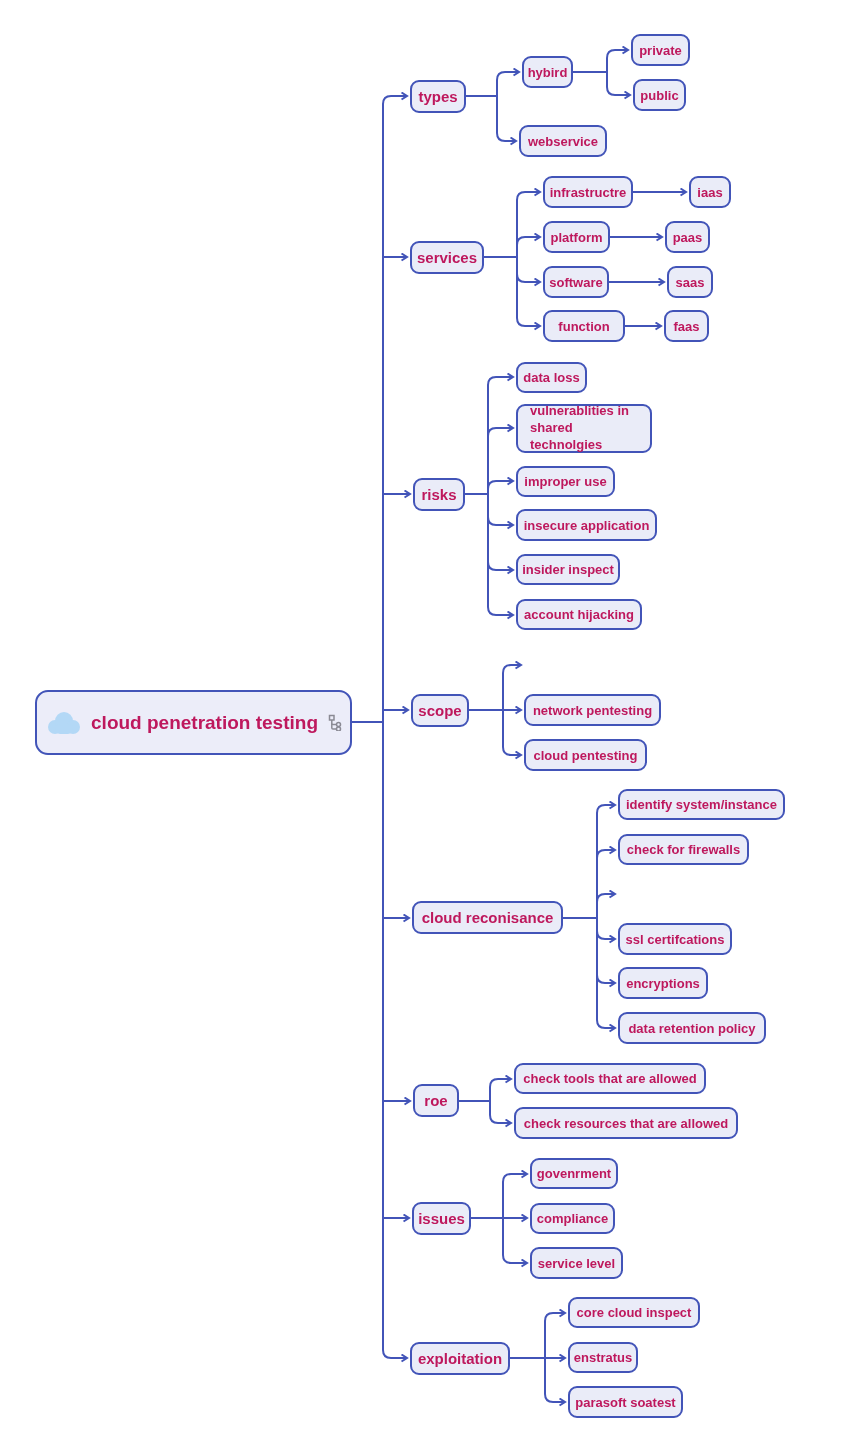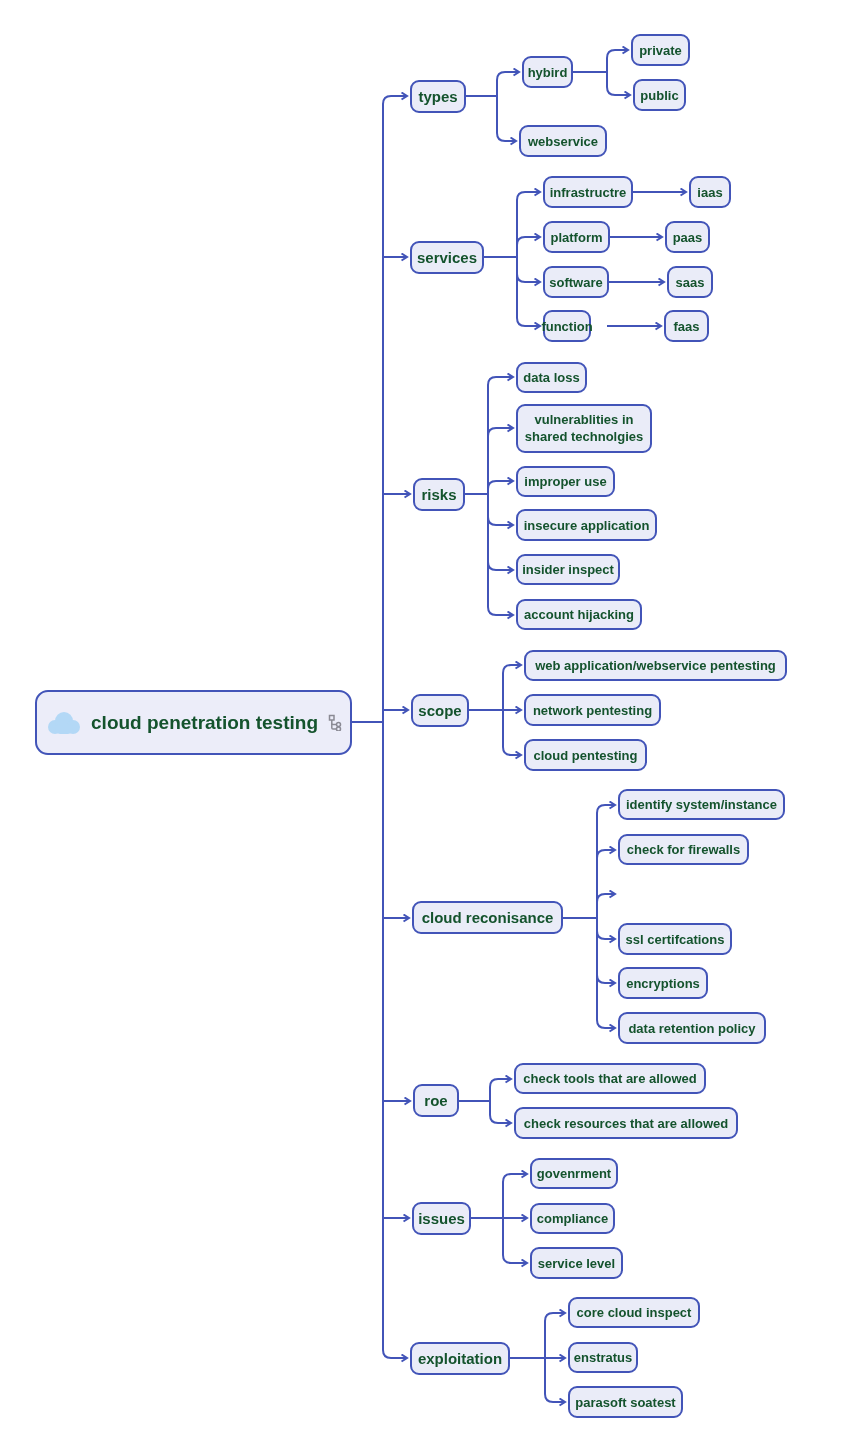--- a/index.html
+++ b/index.html
@@ -6,25 +6,25 @@
   .canvas{
     position:relative;width:868px;height:1452px;background:#ffffff;overflow:hidden;
     font-family:"Liberation Sans",sans-serif;
   }
   .links{position:absolute;left:0;top:0;}
   .links path{fill:none;stroke:#4254b8;stroke-width:2;}
   .node{
     position:absolute;box-sizing:border-box;
     background:#eaecf8;border:2px solid #4254b8;border-radius:9px;
     display:flex;align-items:center;justify-content:center;
-    font-weight:bold;color:#14532d;font-size:13px;white-space:nowrap;
+    font-weight:bold;color:#be185d;font-size:13px;white-space:nowrap;
     cursor:pointer;
   }
   .branch{font-size:15px;}
-  .wrap{white-space:normal;text-align:center;line-height:1.3;padding:0 2px;}
+  .wrap{white-space:normal;text-align:left;line-height:1.3;padding:0 12px;}
   .root-node{
     border-radius:13px;border-width:2.5px;background:#ecedf9;
     font-size:19px;gap:8px;padding:0 12px;
   }
   .root-node .cloud{flex:0 0 auto;}
   .expander{flex:0 0 auto;margin-left:2px;cursor:pointer;}
 </style>
 </head>
 <body>
 
@@ -152,31 +152,30 @@
   <div class="node" style="left:519px;top:125px;width:88px;height:32px">webservice</div>
   <div class="node" style="left:631px;top:34px;width:59px;height:32px">private</div>
   <div class="node" style="left:633px;top:79px;width:53px;height:32px">public</div>
 
   <div class="node" style="left:543px;top:176px;width:90px;height:32px">infrastructre</div>
   <div class="node" style="left:689px;top:176px;width:42px;height:32px">iaas</div>
   <div class="node" style="left:543px;top:221px;width:67px;height:32px">platform</div>
   <div class="node" style="left:665px;top:221px;width:45px;height:32px">paas</div>
   <div class="node" style="left:543px;top:266px;width:66px;height:32px">software</div>
   <div class="node" style="left:667px;top:266px;width:46px;height:32px">saas</div>
-  <div class="node" style="left:543px;top:310px;width:48px;height:32px">function</div>
+  <div class="node" style="left:543px;top:310px;width:82px;height:32px">function</div>
   <div class="node" style="left:664px;top:310px;width:45px;height:32px">faas</div>
 
   <div class="node" style="left:516px;top:362px;width:71px;height:31px">data loss</div>
   <div class="node wrap" style="left:516px;top:404px;width:136px;height:49px">vulnerablities in shared technolgies</div>
   <div class="node" style="left:516px;top:466px;width:99px;height:31px">improper use</div>
   <div class="node" style="left:516px;top:509px;width:141px;height:32px">insecure application</div>
   <div class="node" style="left:516px;top:554px;width:104px;height:31px">insider inspect</div>
   <div class="node" style="left:516px;top:599px;width:126px;height:31px">account hijacking</div>
 
-  <div class="node" style="left:524px;top:650px;width:263px;height:31px">web application/webservice pentesting</div>
   <div class="node" style="left:524px;top:694px;width:137px;height:32px">network pentesting</div>
   <div class="node" style="left:524px;top:739px;width:123px;height:32px">cloud pentesting</div>
 
   <div class="node" style="left:618px;top:789px;width:167px;height:31px">identify system/instance</div>
   <div class="node" style="left:618px;top:834px;width:131px;height:31px">check for firewalls</div>
   <div class="node" style="left:618px;top:923px;width:114px;height:32px">ssl certifcations</div>
   <div class="node" style="left:618px;top:967px;width:90px;height:32px">encryptions</div>
   <div class="node" style="left:618px;top:1012px;width:148px;height:32px">data retention policy</div>
 
   <div class="node" style="left:514px;top:1107px;width:224px;height:32px">check resources that are allowed</div>

